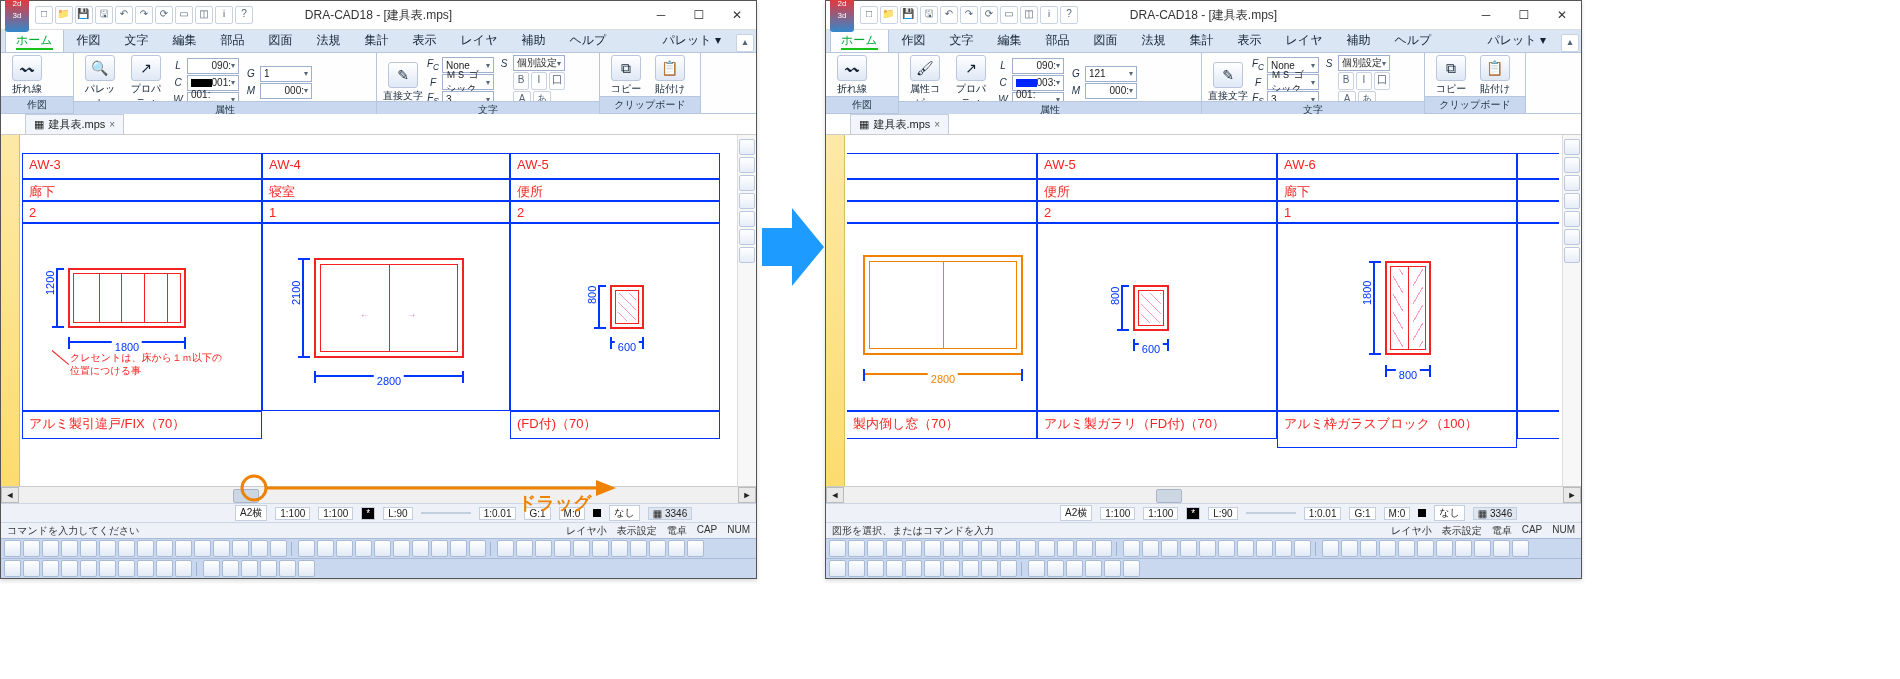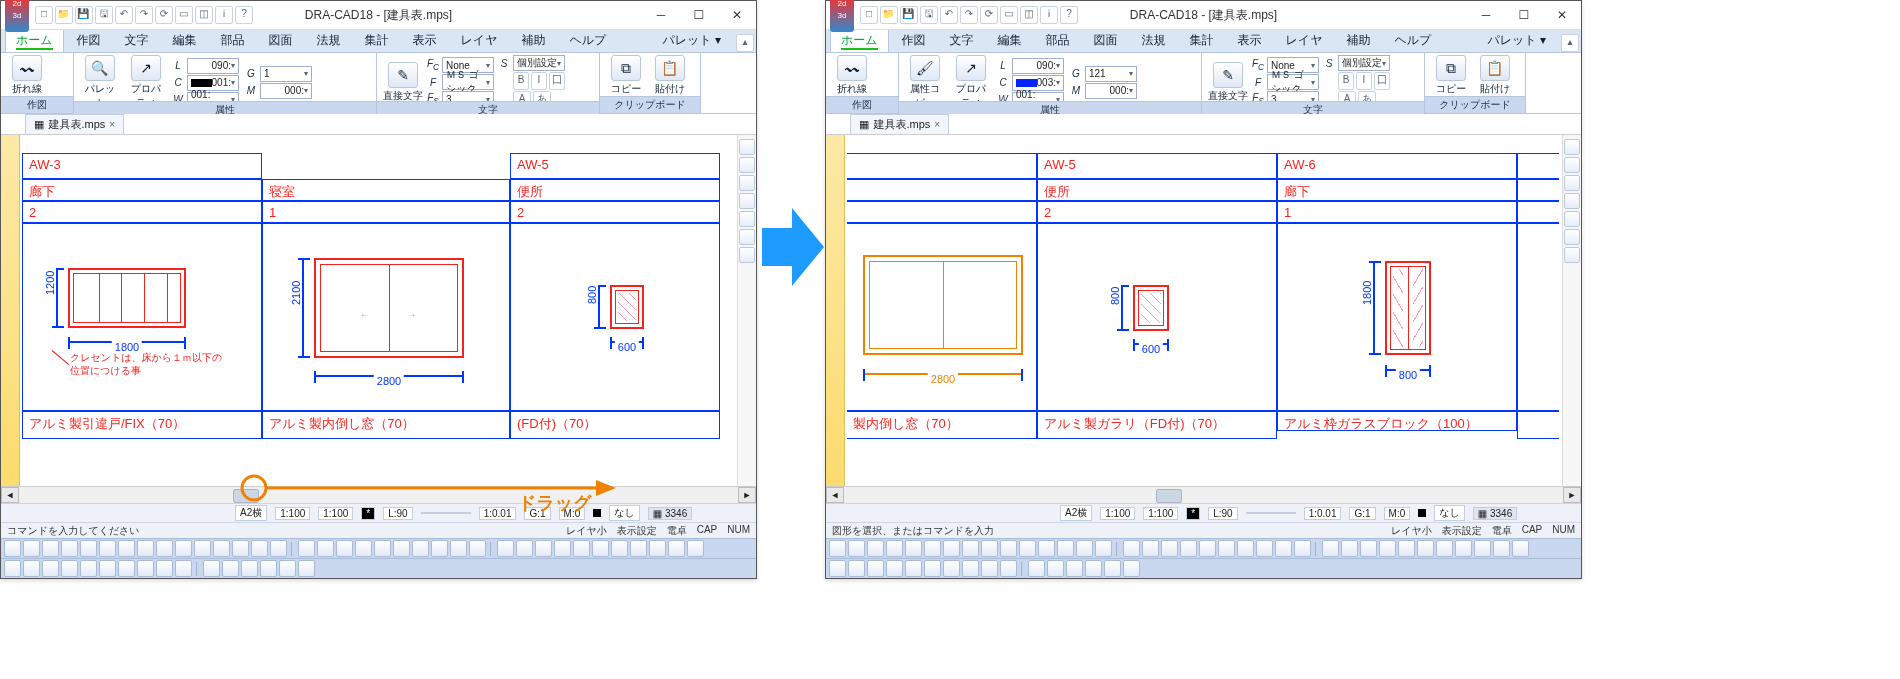--- a/index.html
+++ b/index.html
@@ -261,20 +261,21 @@
         <span class="close">×</span>
       </div>
     </div>
 
     <div class="workspace">
       <div class="vruler"></div>
       <div class="canvas-wrap">
         <div class="drawing">
 
           <div class="tbl-cell" style="left:2px;top:18px;width:240px;height:26px;">AW-3</div>
+          <div class="tbl-cell" style="left:242px;top:18px;width:248px;height:26px;">AW-4</div>
           <div class="tbl-cell" style="left:490px;top:18px;width:210px;height:26px;">AW-5</div>
 
           <div class="tbl-cell" style="left:2px;top:44px;width:240px;height:22px;">廊下</div>
           <div class="tbl-cell" style="left:242px;top:44px;width:248px;height:22px;">寝室</div>
           <div class="tbl-cell" style="left:490px;top:44px;width:210px;height:22px;">便所</div>
 
           <div class="tbl-cell" style="left:2px;top:66px;width:240px;height:22px;">2</div>
           <div class="tbl-cell" style="left:242px;top:66px;width:248px;height:22px;">1</div>
           <div class="tbl-cell" style="left:490px;top:66px;width:210px;height:22px;">2</div>
 
@@ -319,21 +320,20 @@
             <div style="position:absolute;inset:6px;background:repeating-linear-gradient(45deg,transparent 0 6px,#f9b 6px 7px);"></div>
           </div>
           <div class="dim-v" style="left:578px;top:150px;height:44px;">
               <span>800</span>
             </div>
           <div class="dim-h" style="left:590px;top:206px;width:34px;">
               <span>600</span>
             </div>
 
           <div class="tbl-cell" style="left:2px;top:276px;width:240px;height:28px;">アルミ製引違戸/FIX（70）</div>
-          <div class="tbl-cell" style="left:242px;top:276px;width:248px;height:28px;">アルミ製内倒し窓（70）</div>
           <div class="tbl-cell" style="left:490px;top:276px;width:210px;height:28px;">(FD付)（70）</div>
         </div>
         <div class="rightbar">
           <div class="vtoolbar">
             <div class="tbtn"></div>
             <div class="tbtn"></div>
             <div class="tbtn"></div>
             <div class="tbtn"></div>
             <div class="tbtn"></div>
             <div class="tbtn"></div>
@@ -661,21 +661,21 @@
           </div>
           <div class="dim-v" style="left:528px;top:126px;height:94px;">
               <span>1800</span>
             </div>
           <div class="dim-h" style="left:540px;top:234px;width:46px;">
               <span>800</span>
             </div>
 
           <div class="tbl-cell" style="left:2px;top:276px;width:190px;height:28px;border-left:none;">製内倒し窓（70）</div>
           <div class="tbl-cell" style="left:192px;top:276px;width:240px;height:28px;">アルミ製ガラリ（FD付)（70）</div>
-          <div class="tbl-cell" style="left:432px;top:276px;width:240px;height:20px;">アルミ枠ガラスブロック（100）</div>
+          <div class="tbl-cell" style="left:432px;top:276px;width:240px;height:37px;">アルミ枠ガラスブロック（100）</div>
           <div class="tbl-cell" style="left:672px;top:276px;width:42px;height:28px;border-right:none;"></div>
         </div>
         <div class="rightbar">
           <div class="vtoolbar">
             <div class="tbtn"></div>
               <div class="tbtn"></div>
               <div class="tbtn"></div>
               <div class="tbtn"></div>
               <div class="tbtn"></div>
               <div class="tbtn"></div>

